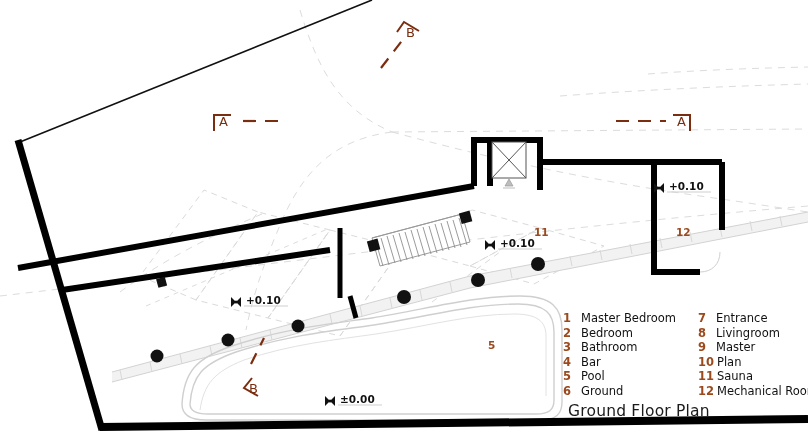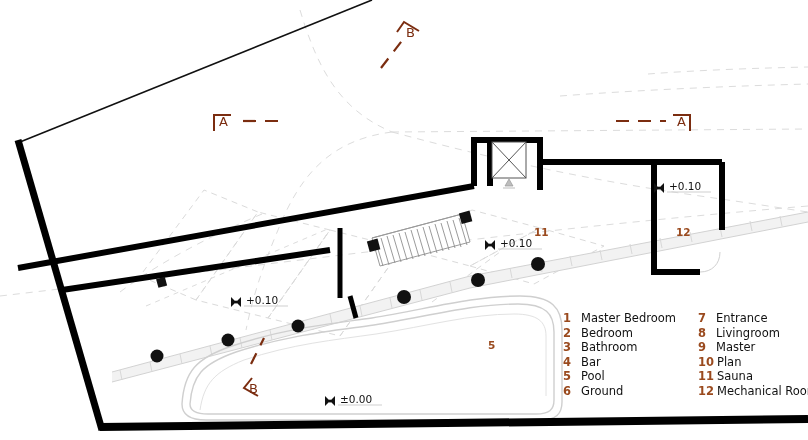--- a/index.html
+++ b/index.html
@@ -8,21 +8,21 @@
   #stage{position:relative;width:808px;height:440px;background:#ffffff;}
   #plan{position:absolute;left:0;top:0;}
   .legend{position:absolute;left:563px;top:311px;display:flex;gap:22px;}
   .legcol{display:flex;flex-direction:column;}
   .legrow{display:flex;align-items:baseline;font-size:11.5px;line-height:14.6px;
           color:#1a1a1a;white-space:nowrap;}
   .legnum{color:#9a4a1e;font-weight:700;min-width:15px;text-align:left;margin-right:3px;}
   .legname{color:#111;}
   .title{position:absolute;left:568px;top:402px;font-size:15.5px;color:#1a1a1a;
          letter-spacing:.2px;}
-  .lvl{position:absolute;font-size:10.5px;color:#111;white-space:nowrap;}
+  .lvl{position:absolute;font-size:10.5px;color:#111;white-space:nowrap;font-weight:bold;}
   .rnum{position:absolute;font-size:10.5px;color:#9a4a1e;font-weight:700;}
   .smark{position:absolute;font-size:13px;color:#7b2d10;}
 </style>
 </head>
 <body>
 
 <div id="stage">
 
   <svg id="plan" width="808" height="440" viewBox="0 0 808 440">
 
@@ -280,14 +280,15 @@
         <span class="legnum">11</span>
         <span class="legname">Sauna</span>
       </div>
       <div class="legrow">
         <span class="legnum">12</span>
         <span class="legname">Mechanical Room</span>
       </div>
     </div>
   </div>
 
+  <div class="title">Ground Floor Plan</div>
 
 </div>
 
 </body></html>

